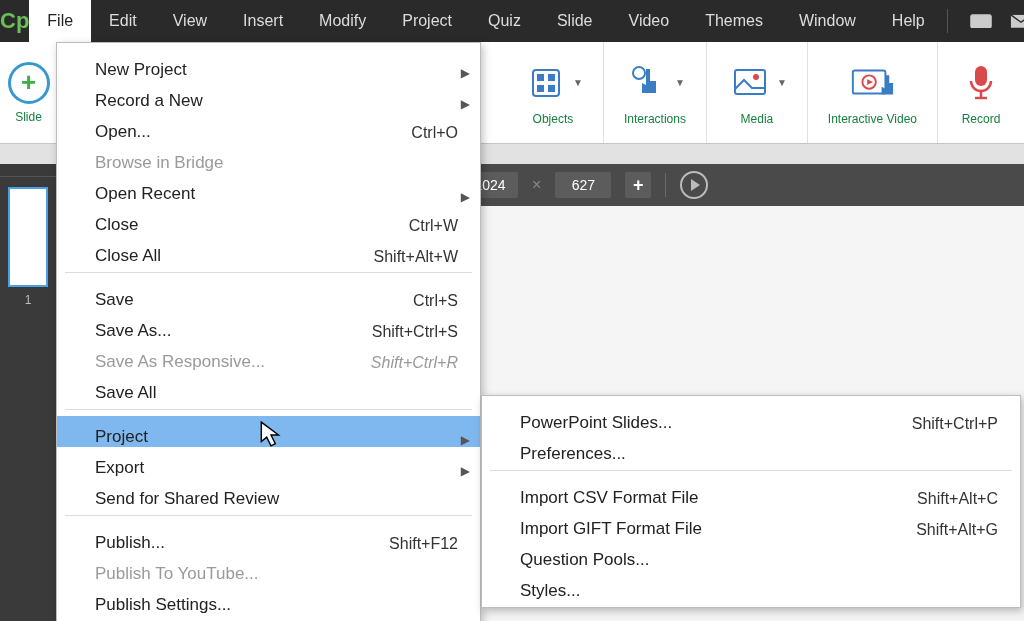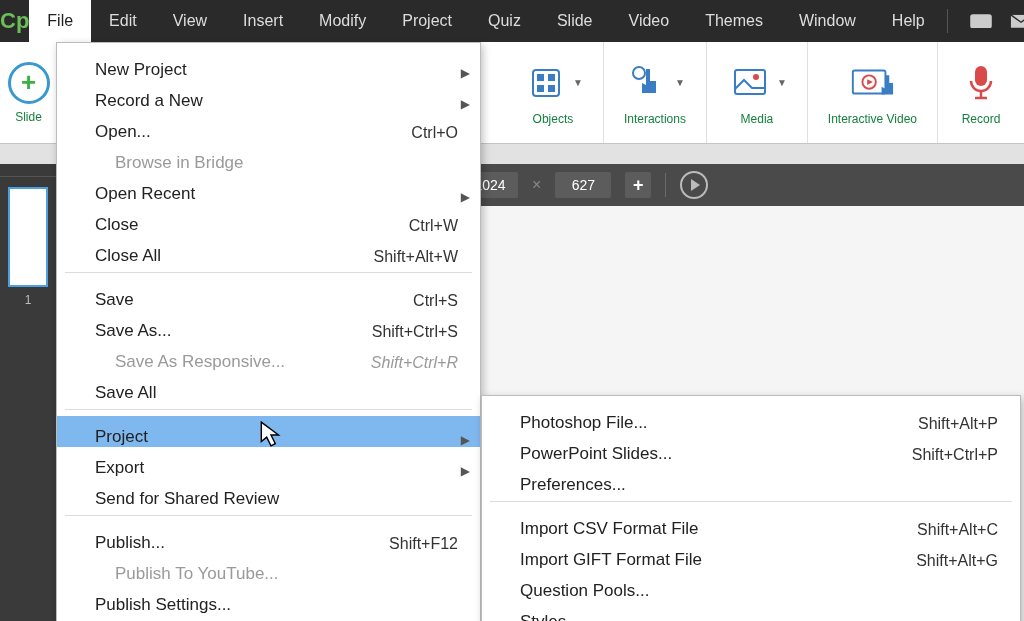--- a/index.html
+++ b/index.html
@@ -41,21 +41,21 @@
     .filmstrip { position: absolute; left: 0; top: 164px; width: 56px; bottom: 0; background: #3a3a3a; padding-top: 12px; display: flex; flex-direction: column; align-items: center; }
     .fs-sep { height: 1px; width: 100%; background: #555; margin-bottom: 10px; }
     .thumb { width: 40px; height: 100px; background: #fff; border: 2px solid #4aa0e0; margin-bottom: 6px; }
     .thumb-label { color: #bbb; font-size: 12px; }
     
     
     .menu { position: absolute; background: #ffffff; border: 1px solid #bcbcbc; box-shadow: 2px 3px 8px rgba(0,0,0,.25); padding: 6px 0; font-size: 17px; color: #222; }
     .menu-file { top: 42px; left: 56px; width: 425px; }
     .menu-import { top: 395px; left: 481px; width: 540px; }
     .menu-row { height: 31px; display: flex; align-items: flex-end; padding: 0 22px 0 38px; cursor: pointer; position: relative; }
-    .menu-row.disabled { color: #9a9a9a; cursor: default; margin-left: 20px; }
+    .menu-row.disabled { color: #9a9a9a; cursor: default; }
     .menu-row.highlighted { background: #7fb8ef; }
     .menu-label { flex: 1; }
     .menu-shortcut { color: #333; font-size: 16px; }
     .menu-row.disabled .menu-shortcut { color: #9a9a9a; font-style: italic; }
     .menu-arrow { position: absolute; right: 10px; font-size: 12px; color: #555; }
     .menu-divider { height: 1px; background: #dcdcdc; margin: 6px 8px; }
     
     
     .cursor { position: absolute; top: 421px; left: 260px; pointer-events: none; z-index: 999; }
     .cursor svg { width: 22px; height: 28px; }
@@ -267,24 +267,20 @@
     <div class="menu-row">
       <span class="menu-label">Publish Settings...</span>
     </div>
     <div class="menu-row">
       <span class="menu-label">Print...</span>
     </div>
   </div>
 
 <div class="menu menu-import" id="import-menu">
     <div class="menu-row">
-      <span class="menu-label">Photoshop File...</span>
-      <span class="menu-shortcut">Shift+Alt+P</span>
-    </div>
-    <div class="menu-row">
       <span class="menu-label">PowerPoint Slides...</span>
       <span class="menu-shortcut">Shift+Ctrl+P</span>
     </div>
     <div class="menu-row">
       <span class="menu-label">Preferences...</span>
     </div>
     <div class="menu-divider"></div>
     <div class="menu-row">
       <span class="menu-label">Import CSV Format File</span>
       <span class="menu-shortcut">Shift+Alt+C</span>

